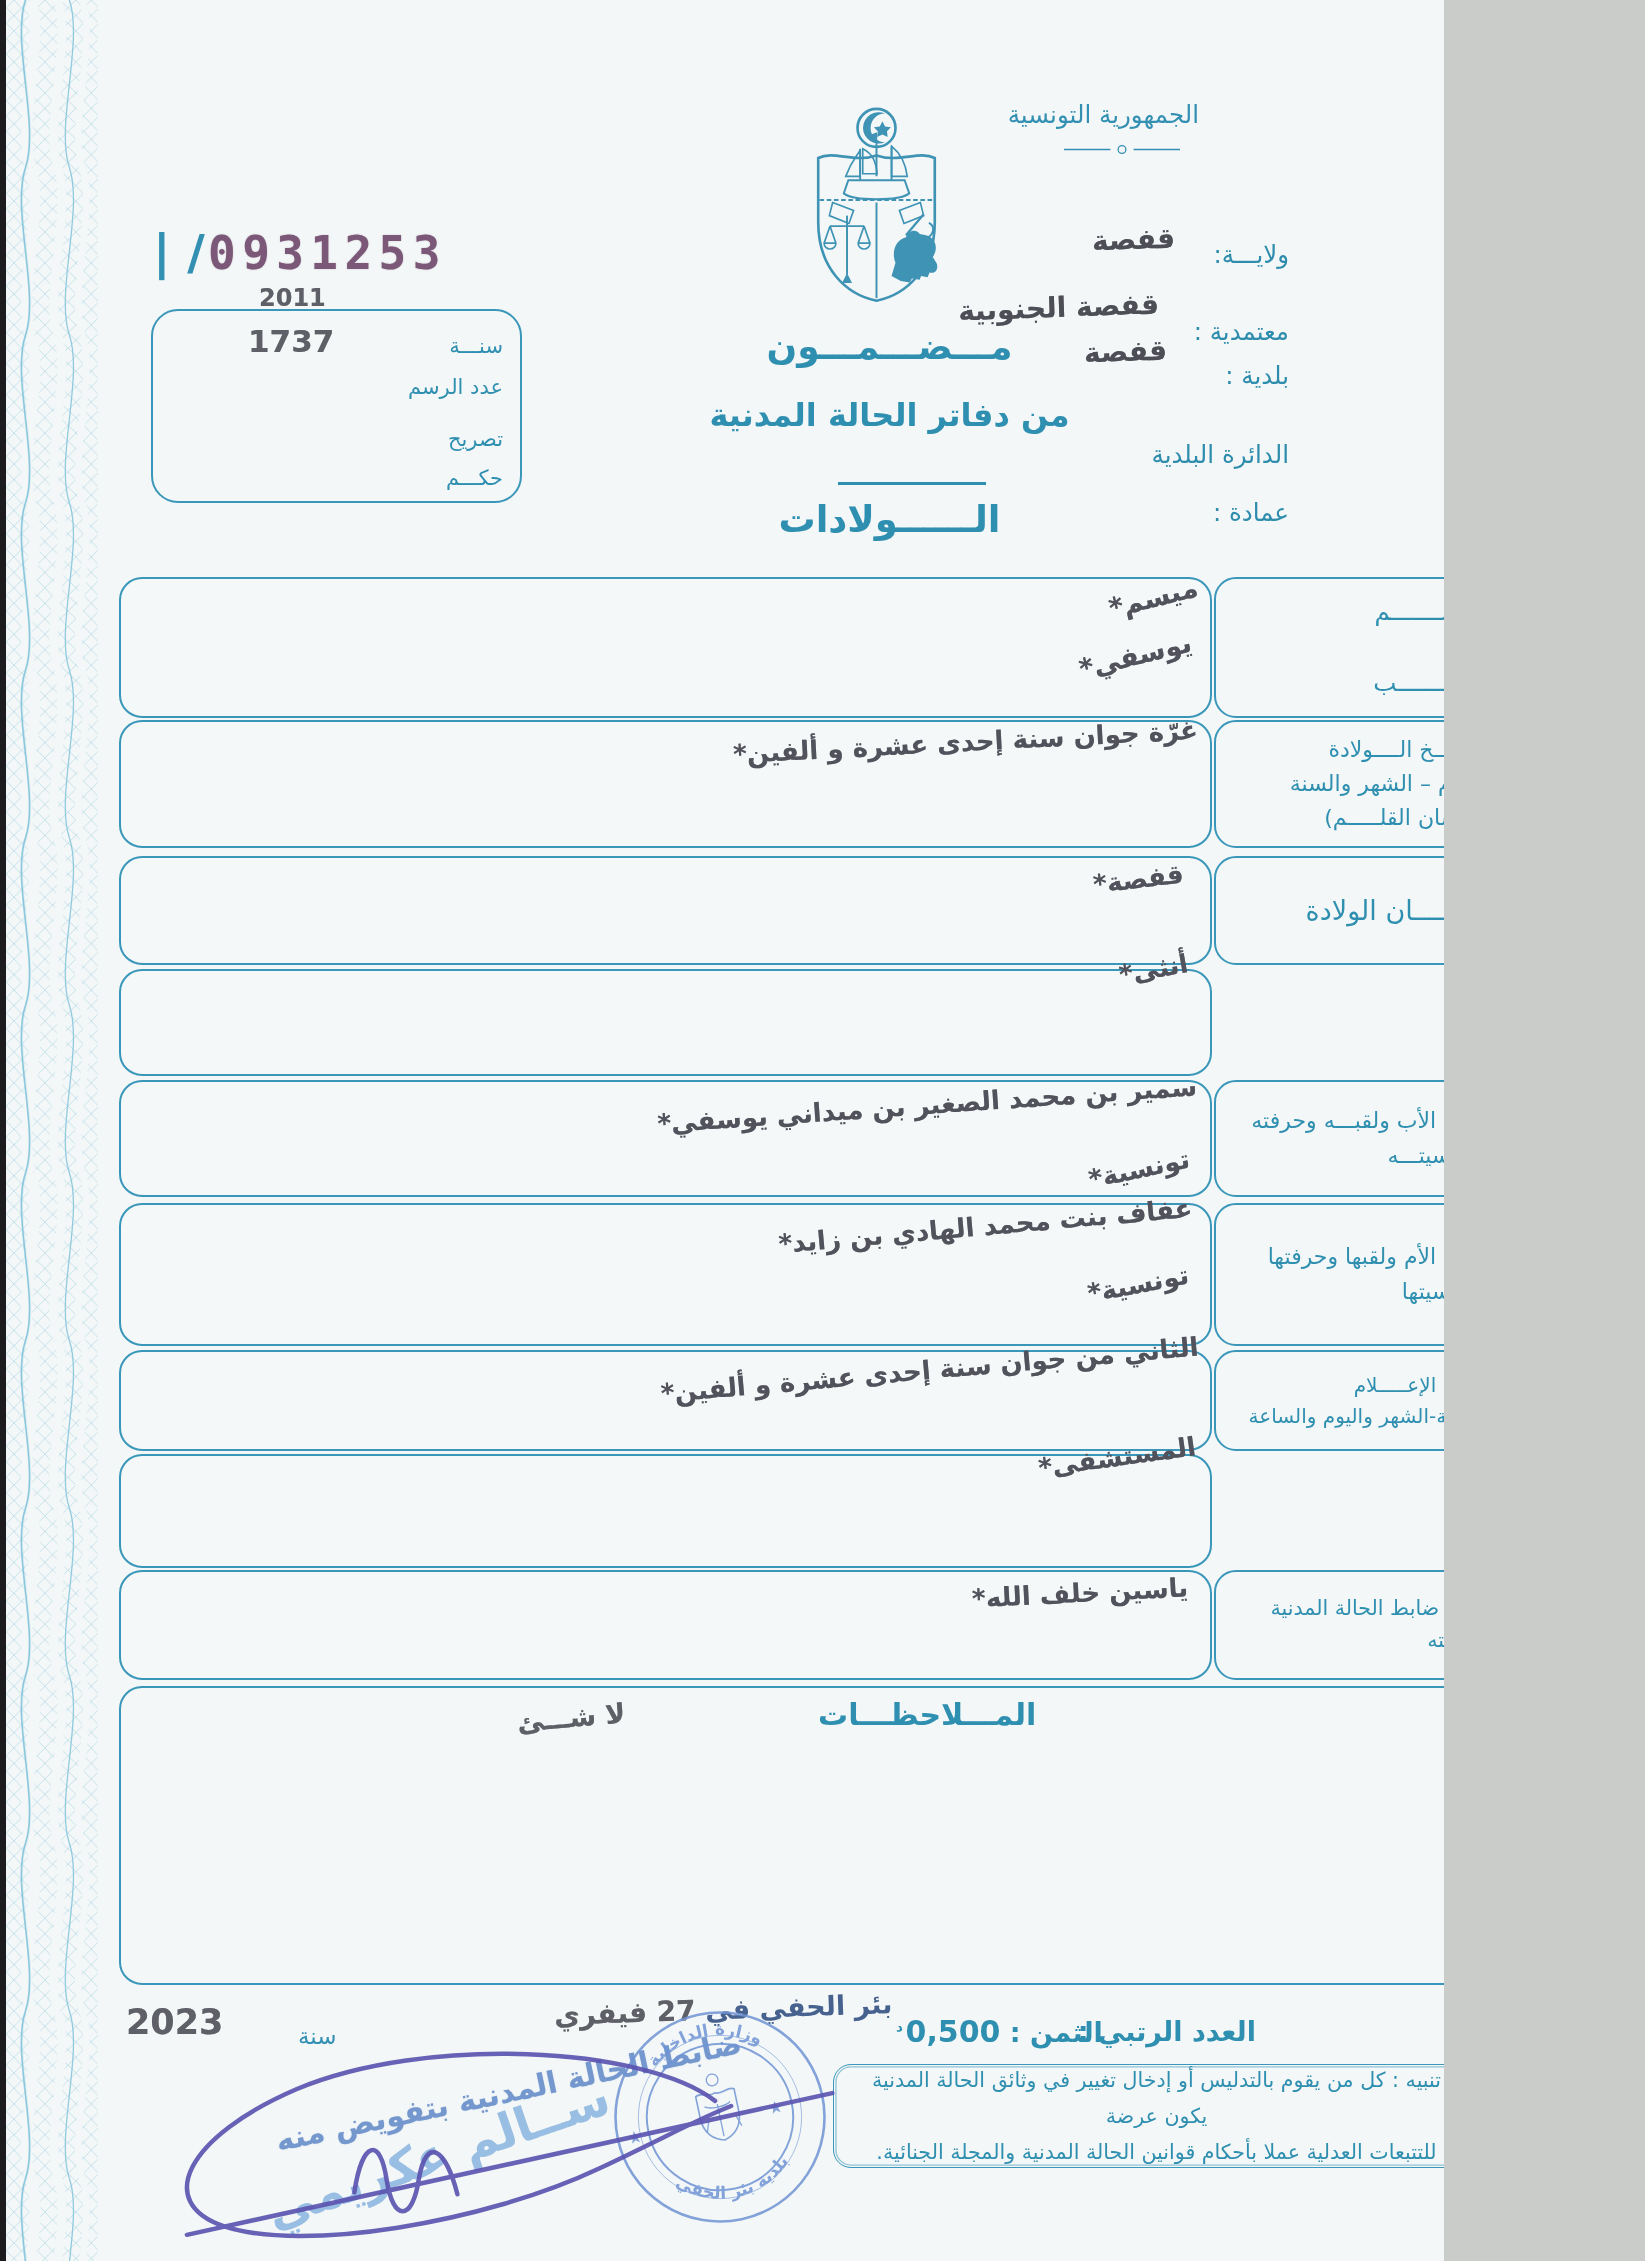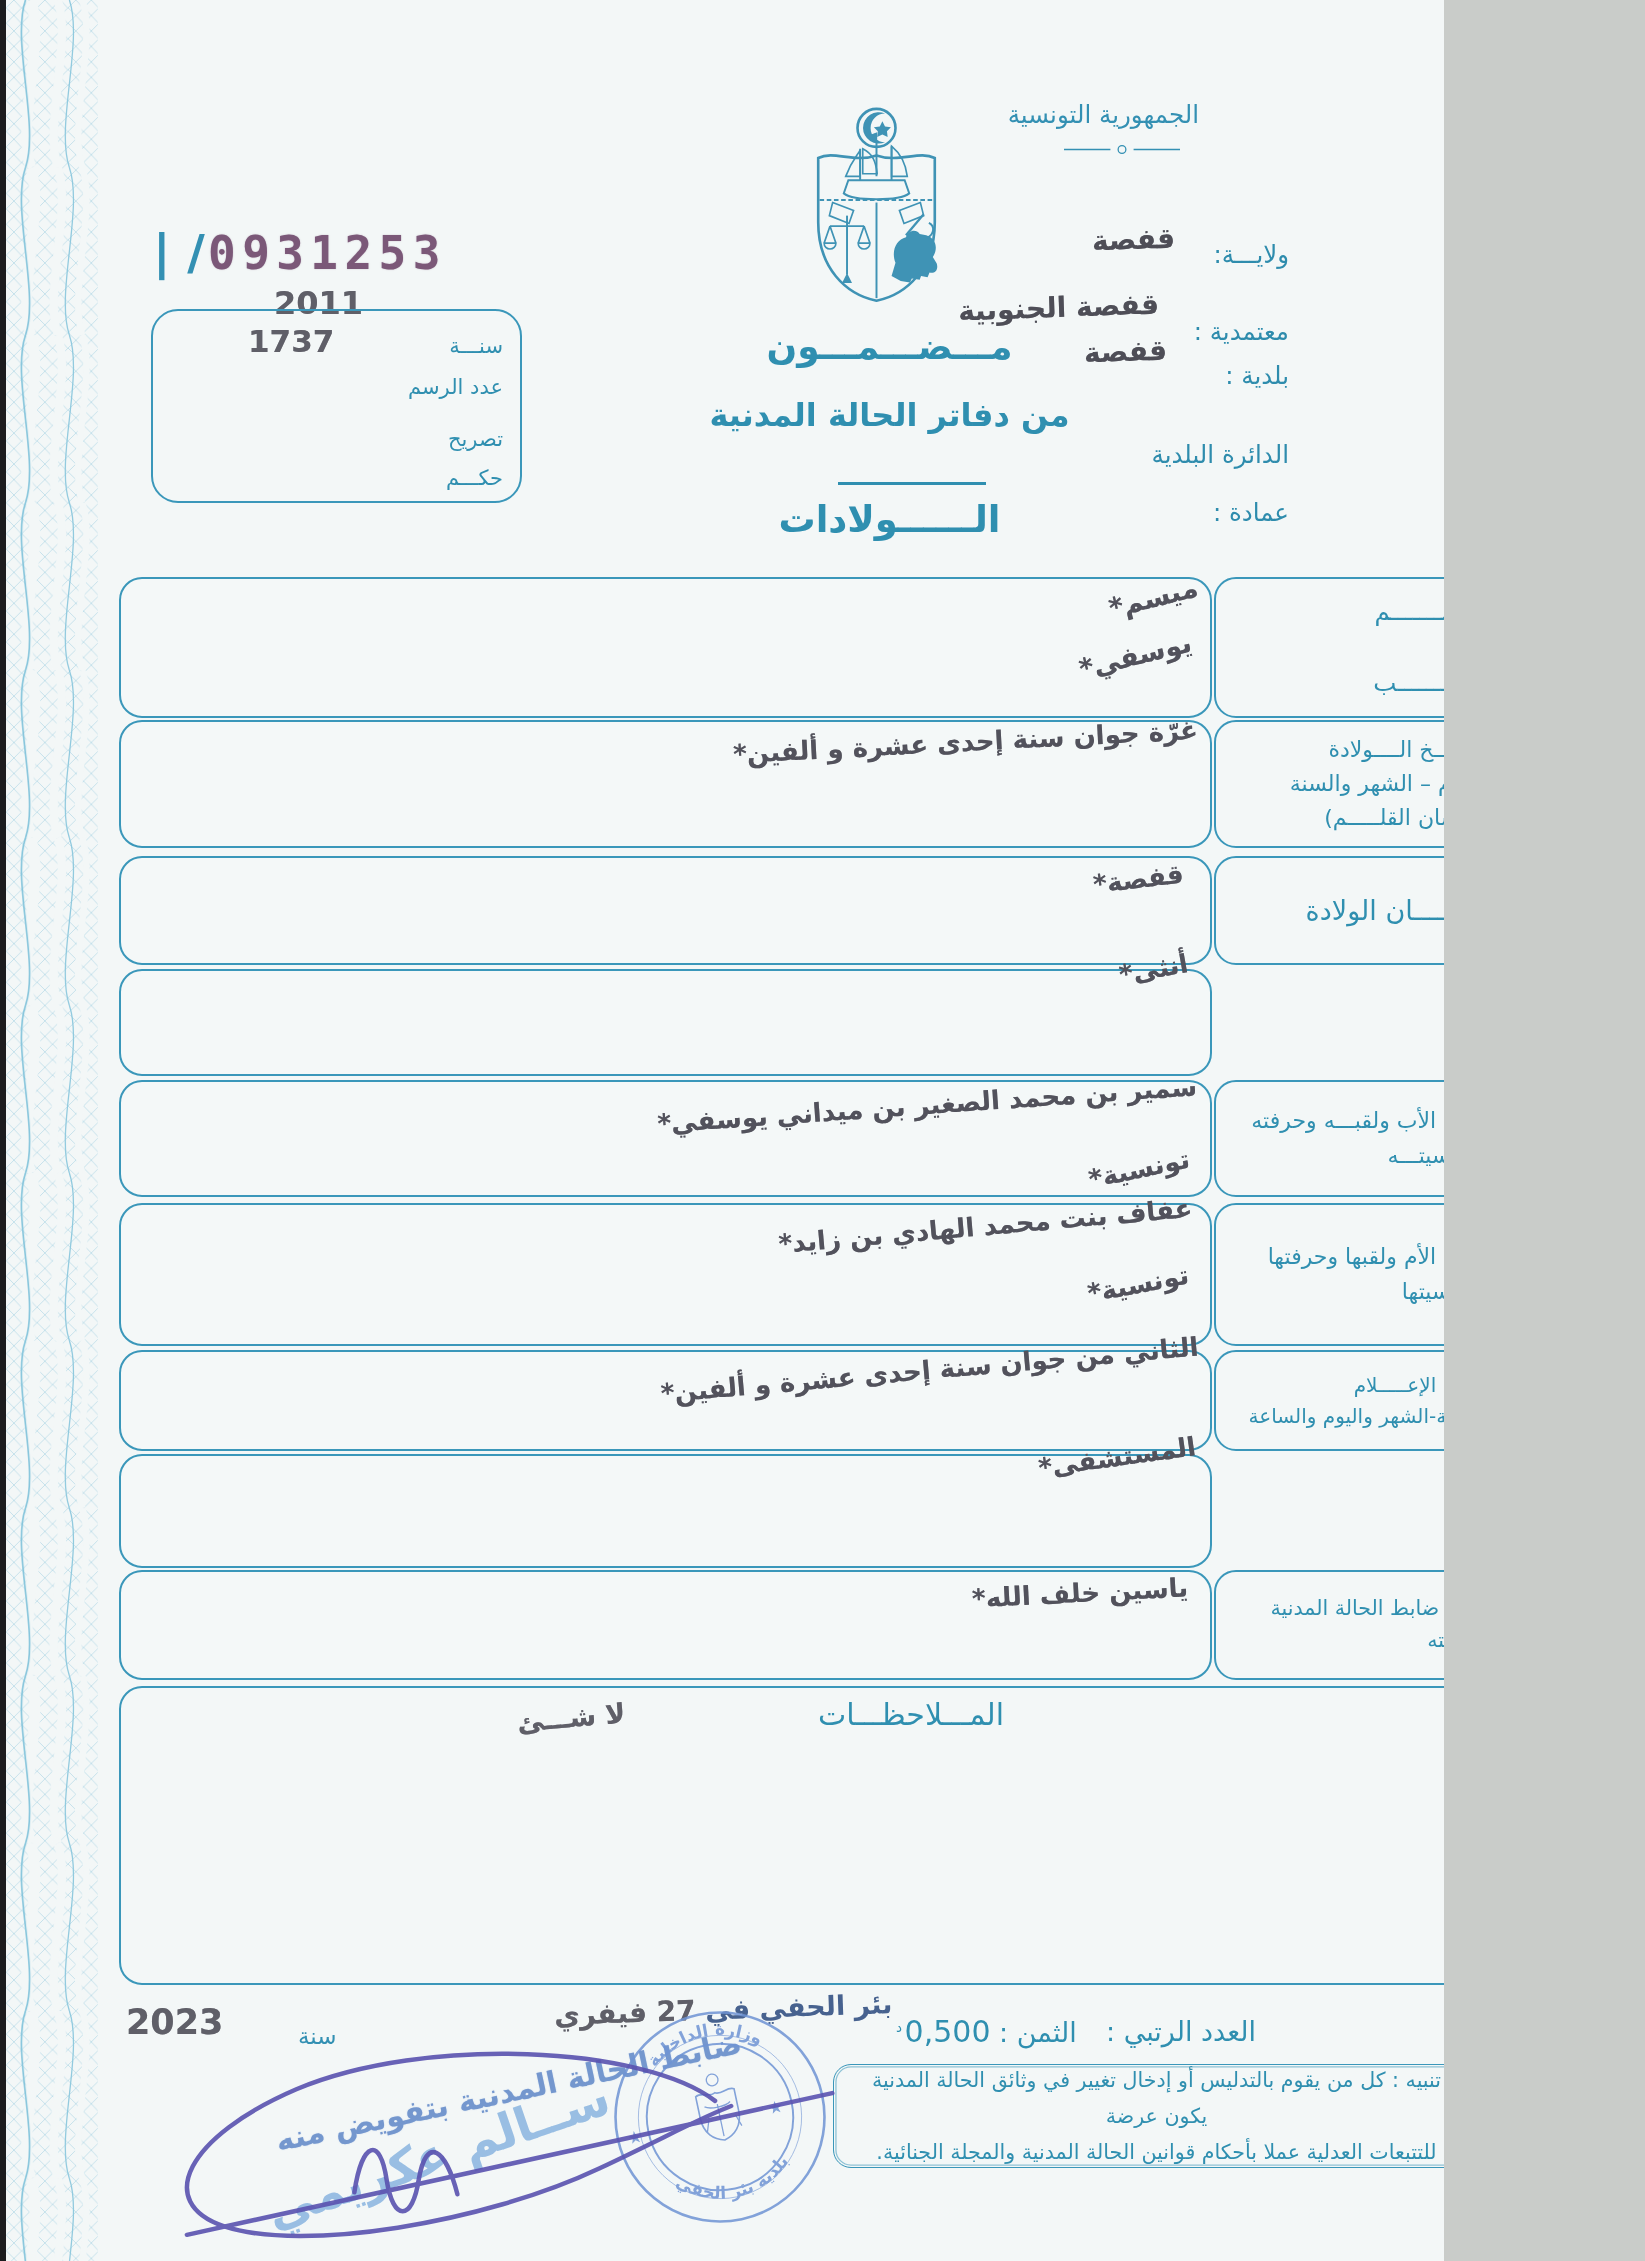--- a/index.html
+++ b/index.html
@@ -17,21 +17,21 @@
   .lblbox{position:absolute;right:0;top:0;width:287px;height:100%;
           border:2.6px solid #3a97ba;border-radius:22px;display:flex;align-items:center;}
   .lbl{width:100%;text-align:right;padding:5.2px 20.6px 5.2px 6.4px;color:#2f8fb0;
        font-size:22px;line-height:1.55;white-space:pre-line;}
   .ml{white-space:pre-line;}
   .adminLbl{color:#2e8cad;font-size:24.5px;white-space:nowrap;}
   .adminVal{color:#4e4e57;font-weight:bold;font-size:28px;white-space:nowrap;
             text-shadow:0 0 0.6px rgba(78,78,87,.5);transform:rotate(-2deg);}
   .titleLine{width:451px;text-align:center;color:#2f8fb0;font-weight:bold;white-space:nowrap;}
   .cornerLbl{position:absolute;right:17px;color:#2f8fb0;font-size:21px;white-space:nowrap;}
-  .footTeal{color:#2f8fb0;font-weight:normal;white-space:nowrap;}
+  .footTeal{color:#2f8fb0;font-weight:bold;white-space:nowrap;}
   .blueStamp{color:#5f87c8;font-weight:bold;white-space:nowrap;opacity:.85;
              text-shadow:0 0 1.3px rgba(95,135,200,.4);}
   .edge{position:absolute;left:0;top:0;width:5.8px;height:2261px;background:#1c1c1e;}
   sup.cur{font-size:.5em;vertical-align:super;margin-right:2.6px;}
 </style>
 </head>
 <body>
 
 <div id="page">
 
@@ -96,21 +96,21 @@
       <path d="M128 264 l6 -20 c-7 -18 1 -35 16 -39 c3 -10 15 -14 21 -5 l10 2 c16 5 18 22 10 33 l6 10 c3 10 -3 16 -11 14 l-3 7 -10 -2 -2 6 -12 -2 -3 6 -14 -2 z" fill="#3f93b5" stroke="none"></path>
       <path d="M150 202 L177 170" stroke-width="3.5"></path>
       <path d="M182 206 c11 -5 13 -18 3 -23" stroke-width="3"></path>
     </g>
   </svg>
 
   <div class="abs" style="left:153px;top:224px;direction:ltr;white-space:nowrap">
     <span class="teal" style="font-size:48px;font-weight:bold">| /</span>
     <span class="stampP" style="font-size:46px;font-family:'DejaVu Sans Mono',monospace">0931253</span>
   </div>
-  <div class="abs stampG" style="left:274px;top:284px;font-size:32px">2011</div>
+  <div class="abs stampG" style="left:259px;top:284px;font-size:24px">2011</div>
 
   <div class="abs" style="left:151px;top:309px;width:367px;height:190px;border:2.6px solid #3a97ba;border-radius:27px;">
     <span class="cornerLbl" style="top:23px">سنـــة</span>
     <span class="cornerLbl" style="top:64px">عدد الرسم</span>
     <span class="cornerLbl" style="top:116px">تصريح</span>
     <span class="cornerLbl" style="top:155px">حكـــم</span>
     <span class="abs stampG" style="left:95px;top:11.6px;font-size:31px">1737</span>
   </div>
 
   <div class="abs adminLbl" style="right:155px;top:240px">ولايـــة:</div>

